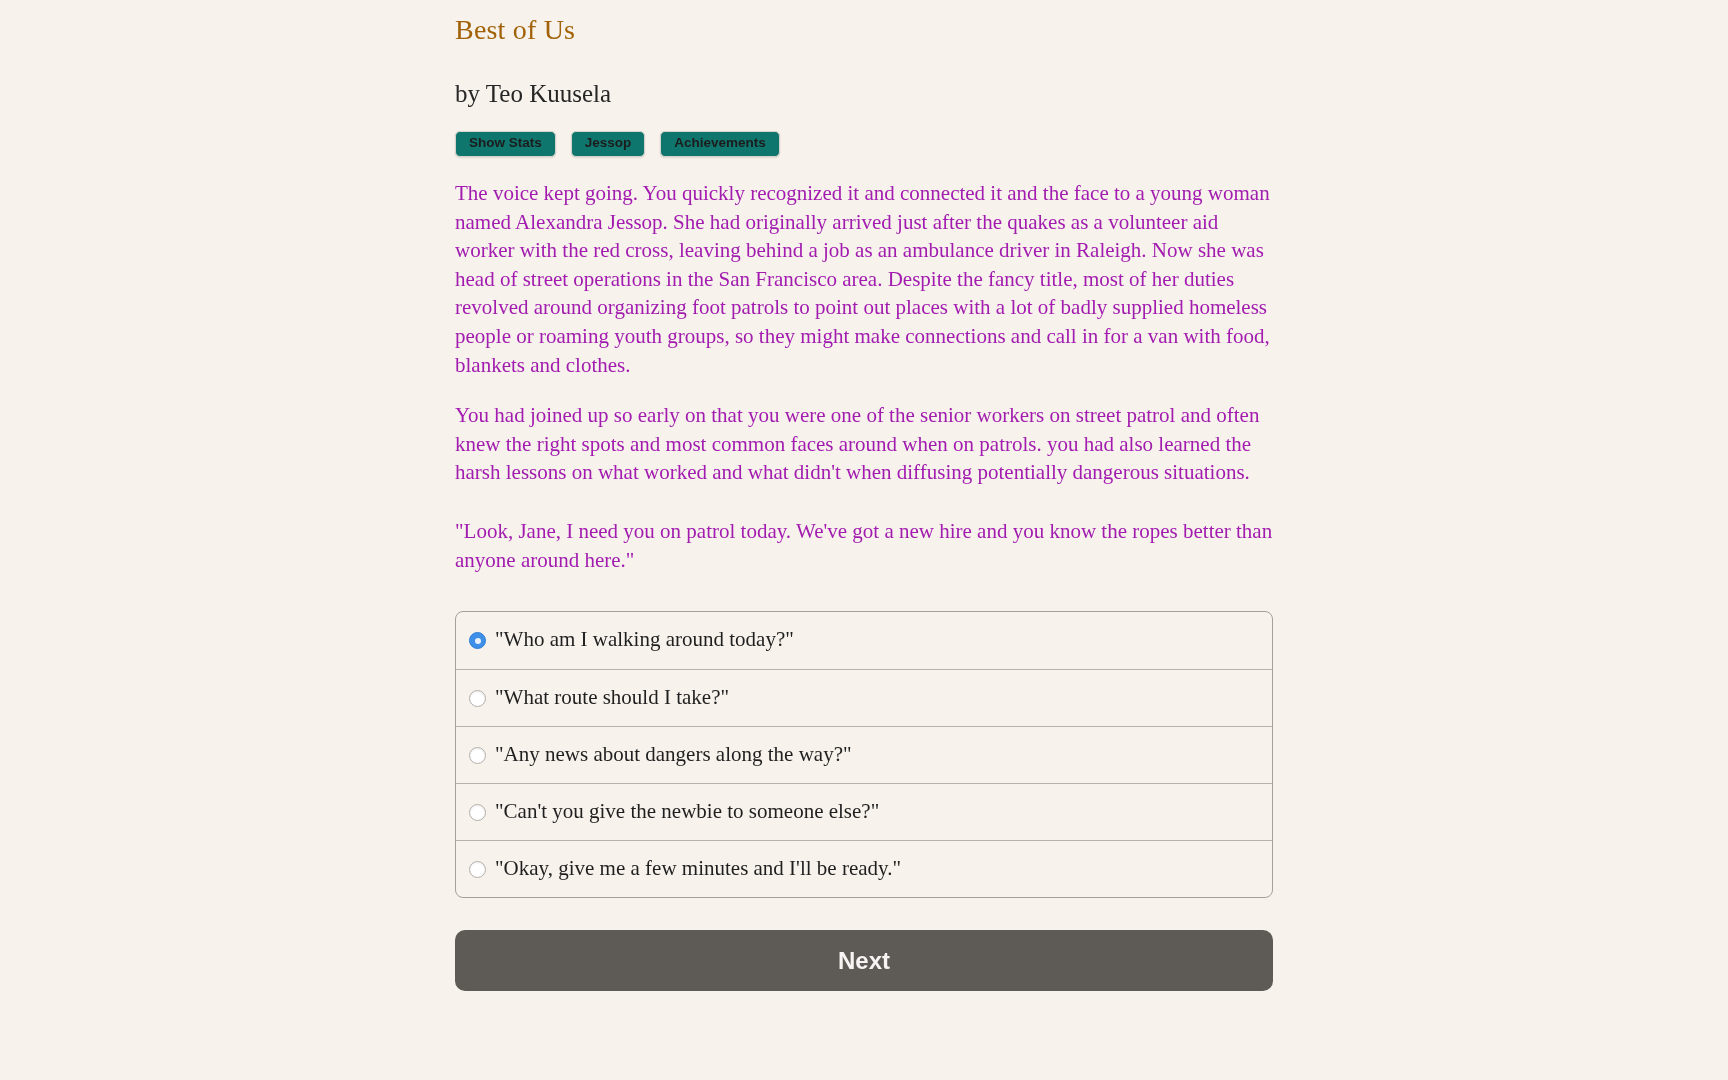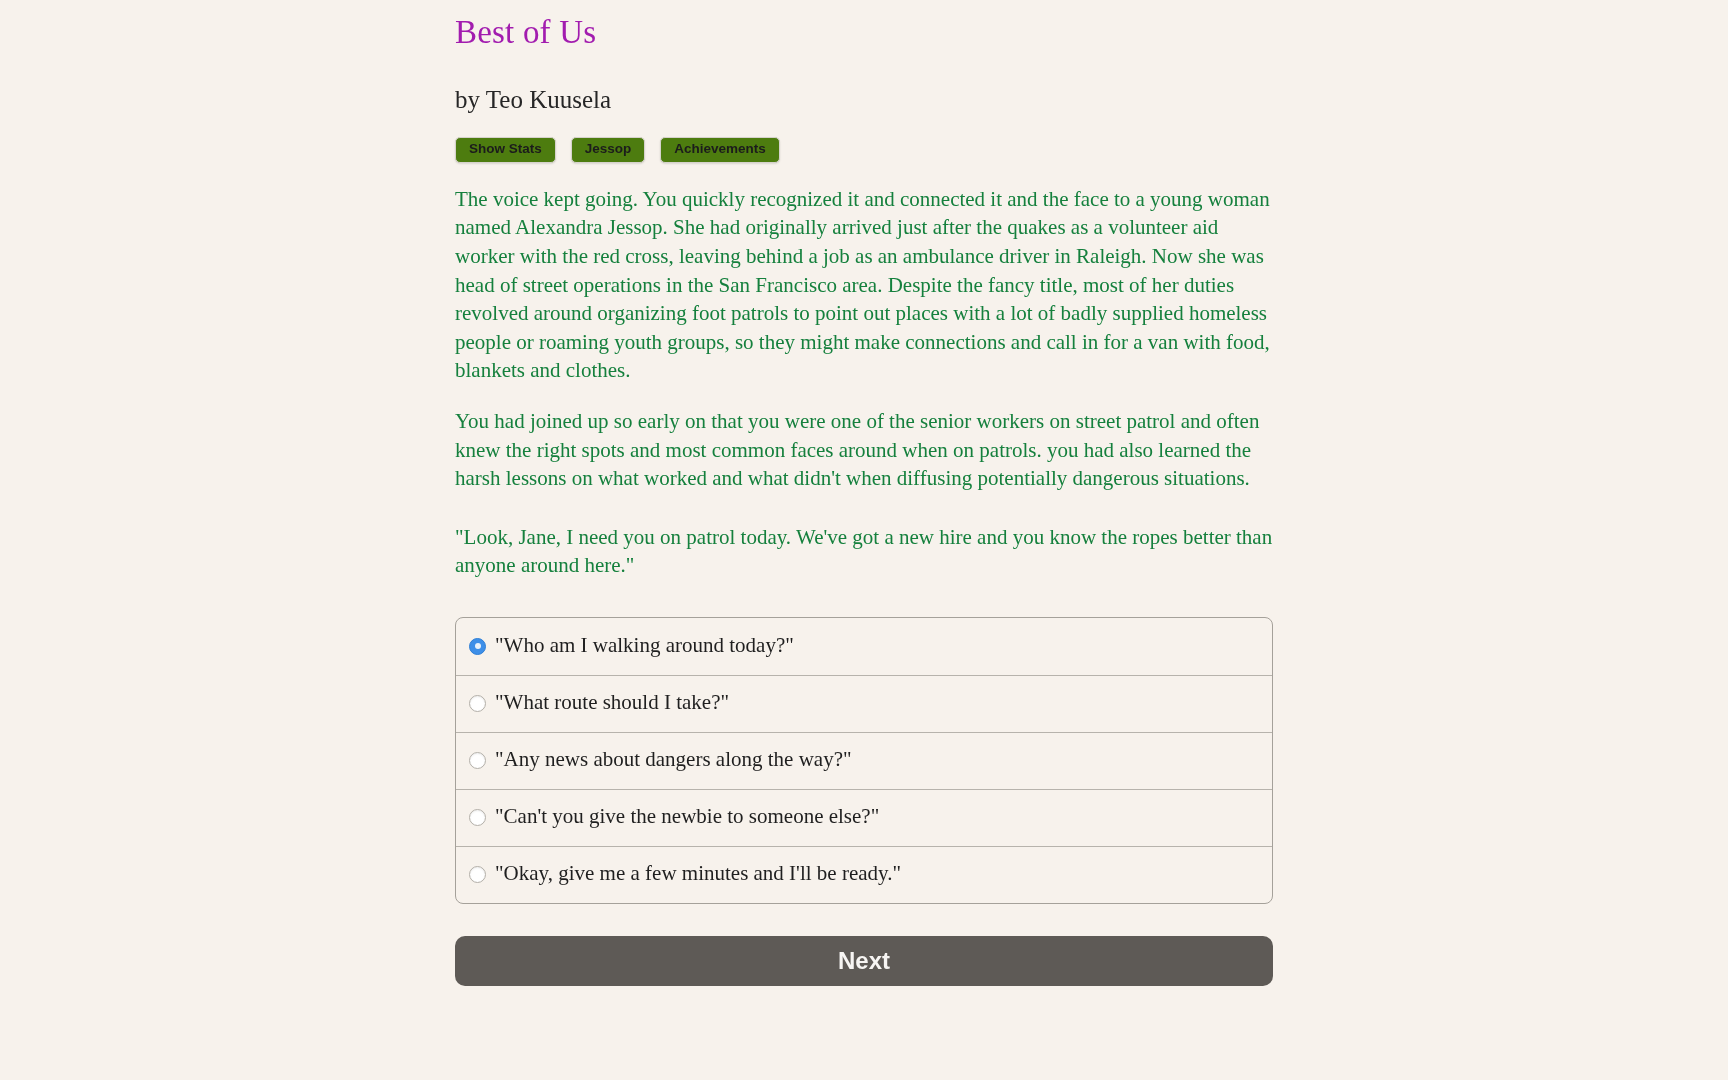--- a/index.html
+++ b/index.html
@@ -17,24 +17,24 @@
   }
 
   .container {
     width: 818px;
     margin: 0 auto;
     padding-top: 14px;
   }
 
   
   .game-title {
-    font-size: 33px;
+    font-size: 28px;
     font-weight: 400;
     line-height: 1.15;
-    color: #a21caf;
+    color: #a16207;
     letter-spacing: 0.2px;
   }
 
   .byline {
     margin-top: 34px;
     font-size: 25px;
     font-weight: 400;
     color: #262626;
   }
 
@@ -43,39 +43,39 @@
     margin-top: 23px;
     display: flex;
     gap: 15px;
   }
 
   .ui-btn {
     font-family: "Liberation Sans", sans-serif;
     font-size: 13.5px;
     font-weight: 700;
     color: #1c1c1c;
-    background: #4d7c0f;
+    background: #0f766e;
     border: 1px solid #d6d2cc;
     border-radius: 5px;
     padding: 4px 13px 5px 13px;
     box-shadow: 0 1px 2px rgba(0,0,0,0.12);
     cursor: pointer;
     line-height: 1.1;
   }
 
   
   .story {
     margin-top: 6px;
   }
 
   .story p {
     margin-top: 22px;
     font-size: 21px;
     line-height: 28.6px;
-    color: #15803d;
+    color: #a21caf;
   }
 
   .story p.dialogue {
     margin-top: 30px;
   }
 
   
   .choice-box {
     margin-top: 37px;
     border: 1px solid #a5a19a;
@@ -131,21 +131,21 @@
     font-size: 21px;
     color: #1f1f1f;
     line-height: 1;
     padding-bottom: 2px;
   }
 
   
   .next-btn {
     margin-top: 32px;
     width: 100%;
-    height: 50px;
+    height: 61px;
     background: #5e5a56;
     border: none;
     border-radius: 10px;
     color: #f7f5f3;
     font-family: "Liberation Sans", sans-serif;
     font-size: 24px;
     font-weight: 700;
     cursor: pointer;
     display: flex;
     align-items: center;

